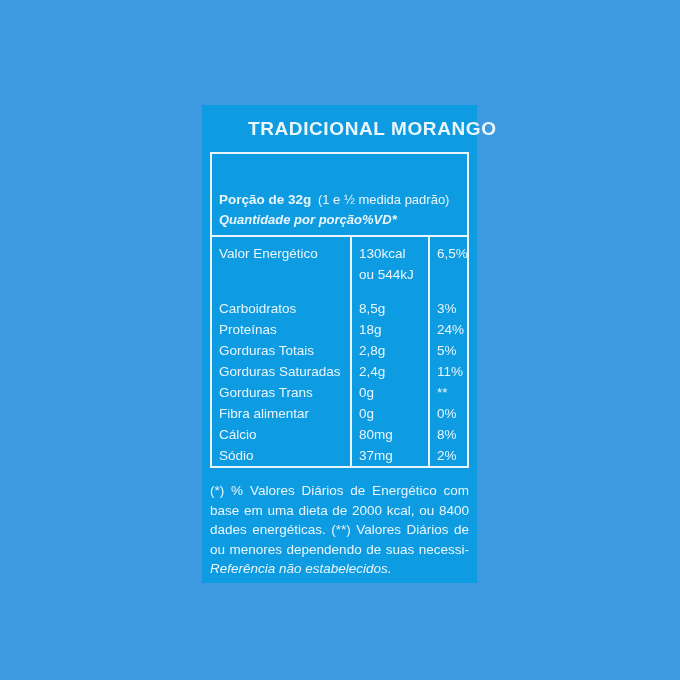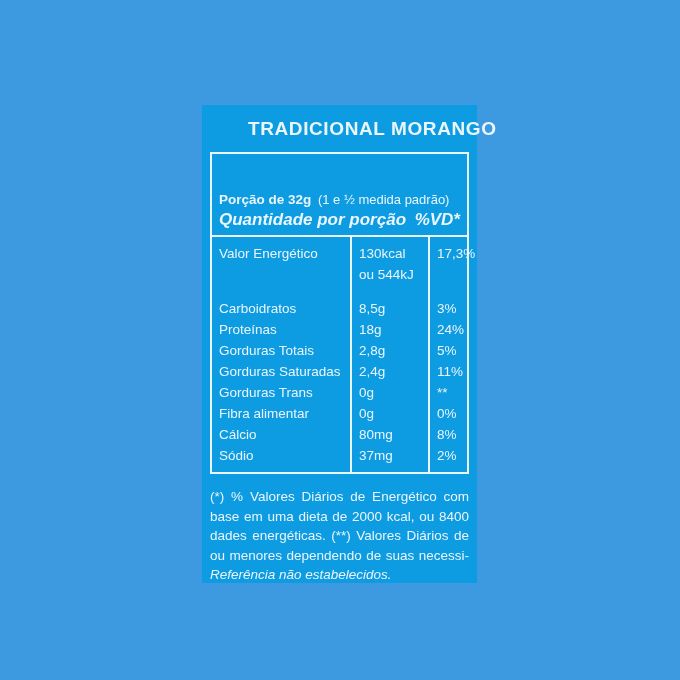--- a/index.html
+++ b/index.html
@@ -39,40 +39,40 @@
     border-bottom: 2px solid var(--ink, #EAF6FC);
     padding: 6px 7px 7px;
     font-size: 13px;
     line-height: 17px;
     margin-top: 31px;
   }
   .serving-bold { font-weight: bold; font-size: 13.5px; }
   .serving-detail { margin-left: 3px; }
   .head-line2 {
     display: flex;
-    justify-content: space-between;
+    justify-content: flex-start;
     font-weight: bold;
     font-style: italic;
     margin-top: 3px;
-    font-size: 17px;
+    font-size: 13px;
   }
   .tbody {
     display: grid;
     grid-template-columns: 138px 78px 1fr;
     font-size: 13.5px;
     line-height: 21px;
   }
   .cell { padding: 0 5px 0 7px; }
   .c-val, .c-dv {
     border-left: 2px solid var(--ink, #EAF6FC);
     white-space: pre-line;
   }
   .cell.first { padding-top: 6px; }
   .cell.tall  { padding-bottom: 13px; }
-  .cell.last  { padding-bottom: 6px; }
+  .cell.last  { }
   .footnote {
     margin: 13px 8px 0;
     font-size: 13.5px;
     line-height: 19.5px;
   }
   .fline {
     text-align: justify;
     text-align-last: justify;
   }
   .fline:last-child { text-align-last: left; font-style: italic; }
@@ -93,21 +93,21 @@
         </div>
         <div class="head-line2">
           <span>Quantidade por porção</span>
           <span>%VD*</span>
         </div>
       </div>
       <div class="tbody">
           <div class="cell c-name first tall">Valor Energético</div>
           <div class="cell c-val first tall">130kcal
 ou 544kJ</div>
-          <div class="cell c-dv first tall">17,3%</div>
+          <div class="cell c-dv first tall">6,5%</div>
           <div class="cell c-name">Carboidratos</div>
           <div class="cell c-val">8,5g</div>
           <div class="cell c-dv">3%</div>
           <div class="cell c-name">Proteínas</div>
           <div class="cell c-val">18g</div>
           <div class="cell c-dv">24%</div>
           <div class="cell c-name">Gorduras Totais</div>
           <div class="cell c-val">2,8g</div>
           <div class="cell c-dv">5%</div>
           <div class="cell c-name">Gorduras Saturadas</div>

